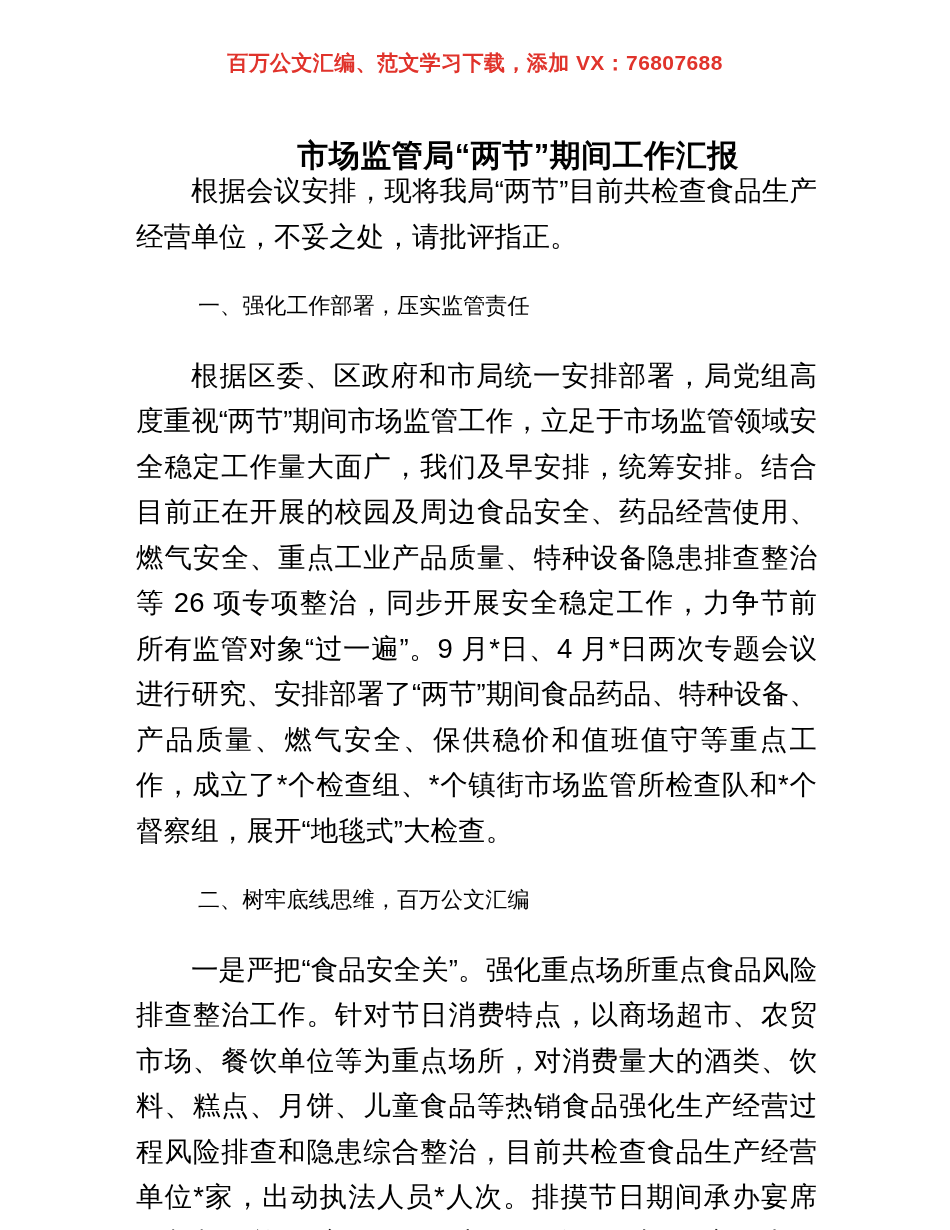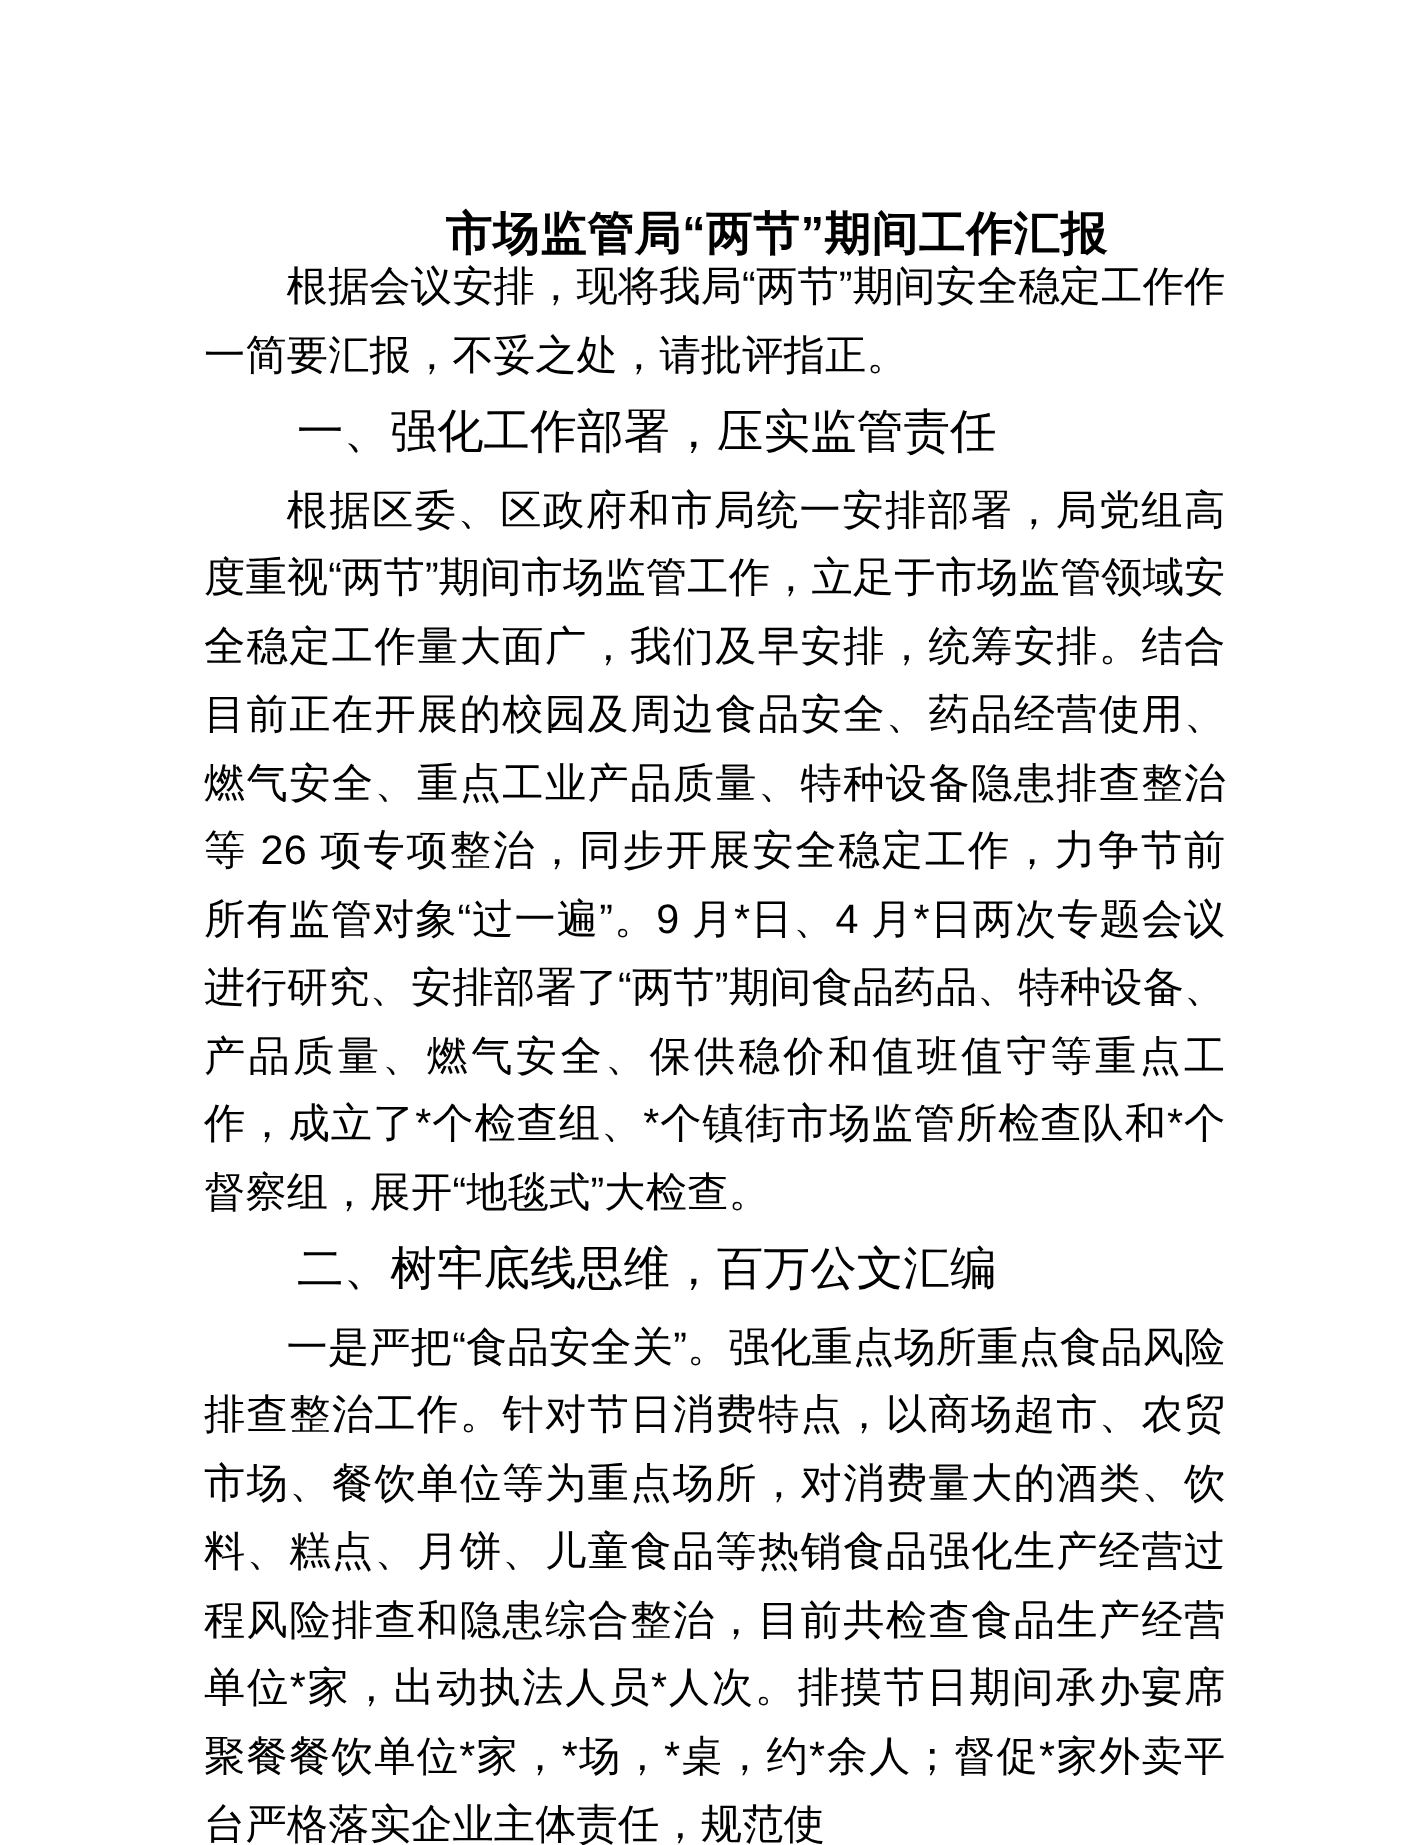--- a/index.html
+++ b/index.html
@@ -70,42 +70,43 @@
     margin: 0;
     letter-spacing: 0.1px;
     word-break: break-all;
   }
 
   .para.indent {
     text-indent: 2em;
   }
 
   .section-head {
-    font-size: 31px;
+    font-size: 22px;
     line-height: 45.5px;
-    margin: 0;
+    margin: 18px;
     text-indent: 2em;
     letter-spacing: 0.1px;
     white-space: nowrap;
   }
 
   
   .gap-sm { height: 6px; }
 </style>
 </head>
 <body>
 
 <div class="page">
 
+  <div class="promo-banner" style="color: rgb(224, 51, 43);">百万公文汇编、范文学习下载，添加 VX：76807688</div>
 
   <h1 class="doc-title">市场监管局“两节”期间工作汇报</h1>
 
   <div class="body-col">
 
-    <p class="para indent">根据会议安排，现将我局“两节”期间安全稳定工作作一简要汇报，不妥之处，请批评指正。</p>
+    <p class="para indent">根据会议安排，现将我局“两节”目前共检查食品生产经营单位，不妥之处，请批评指正。</p>
 
     <div class="gap-sm"></div>
 
     <p class="section-head">一、强化工作部署，压实监管责任</p>
 
     <div class="gap-sm"></div>
 
     <p class="para indent">根据区委、区政府和市局统一安排部署，局党组高度重视“两节”期间市场监管工作，立足于市场监管领域安全稳定工作量大面广，我们及早安排，统筹安排。结合目前正在开展的校园及周边食品安全、药品经营使用、燃气安全、重点工业产品质量、特种设备隐患排查整治等 26 项专项整治，同步开展安全稳定工作，力争节前所有监管对象“过一遍”。9 月*日、4 月*日两次专题会议进行研究、安排部署了“两节”期间食品药品、特种设备、产品质量、燃气安全、保供稳价和值班值守等重点工作，成立了*个检查组、*个镇街市场监管所检查队和*个督察组，展开“地毯式”大检查。</p>
 
     <div class="gap-sm"></div>

